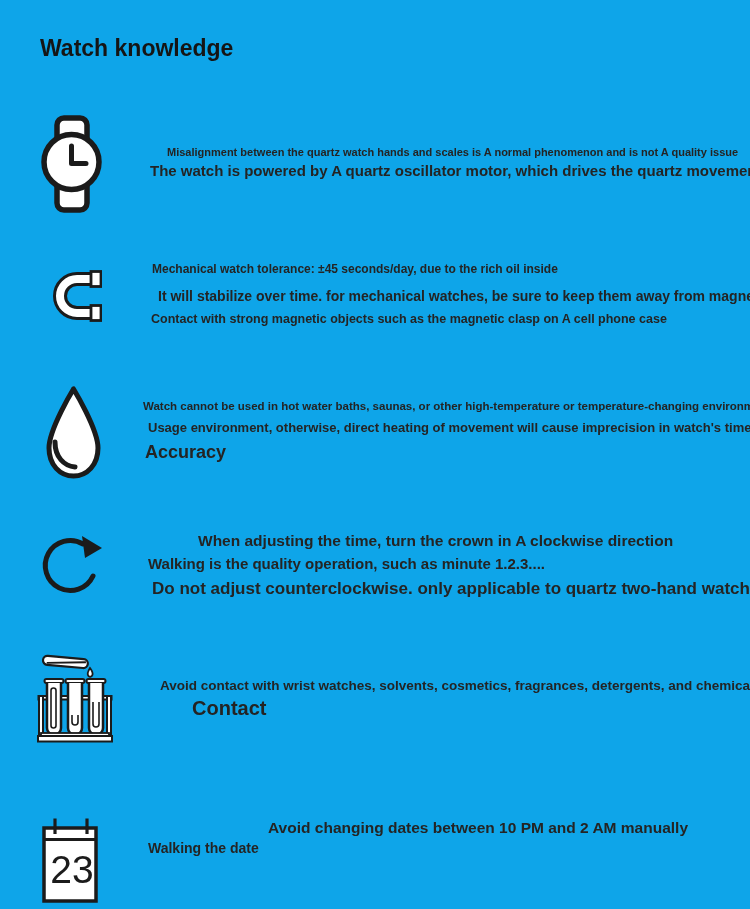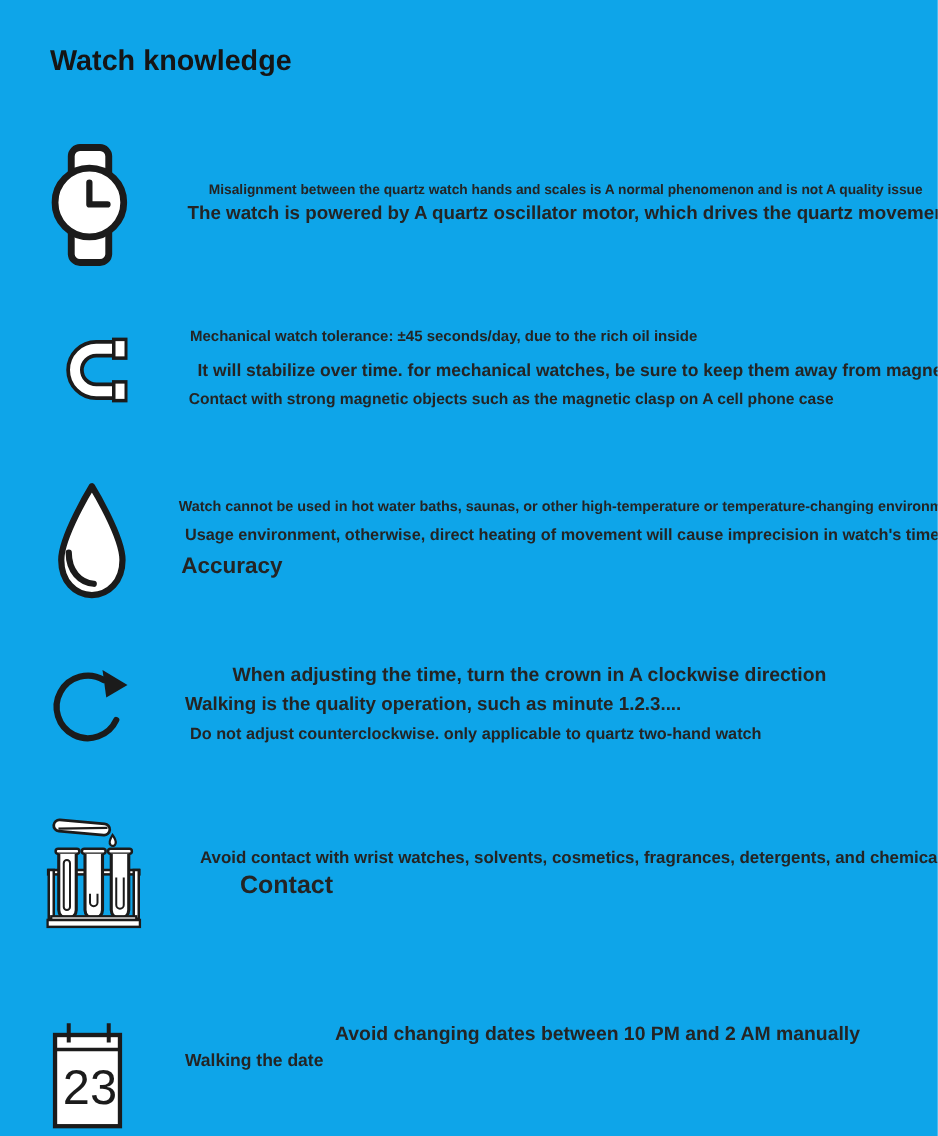--- a/index.html
+++ b/index.html
@@ -19,23 +19,23 @@
   .l-s0-1 { left:150px; top:163px; font-size:15px;   }
   
   .l-s1-0 { left:152px; top:263px; font-size:12px;   }
   .l-s1-1 { left:158px; top:289px; font-size:14px;   }
   .l-s1-2 { left:151px; top:313px; font-size:12.5px; }
   
   .l-s2-0 { left:143px; top:400px; font-size:11.5px; }
   .l-s2-1 { left:148px; top:421px; font-size:13px;   }
   .l-s2-2 { left:145px; top:443px; font-size:18px;   }
   
-  .l-s3-0 { left:186px; top:532px; font-size:15.5px; }
+  .l-s3-0 { left:198px; top:532px; font-size:15.5px; }
   .l-s3-1 { left:148px; top:556px; font-size:15px;   }
-  .l-s3-2 { left:152px; top:580px; font-size:13px;   }
+  .l-s3-2 { left:152px; top:580px; font-size:17px;   }
   
   .l-s4-0 { left:160px; top:679px; font-size:13.5px; }
   .l-s4-1 { left:144px; top:697px; font-size:20px;margin-left:48px;   }
   
   .l-s5-0 { left:222px; top:819px; font-size:15.5px;margin-left:46px; }
   .l-s5-1 { left:148px; top:841px; font-size:14px;   }
 
   .icon { position:absolute; }
   .icon svg { display:block; }
   .icon-watch    { left:41px; top:115px; }

